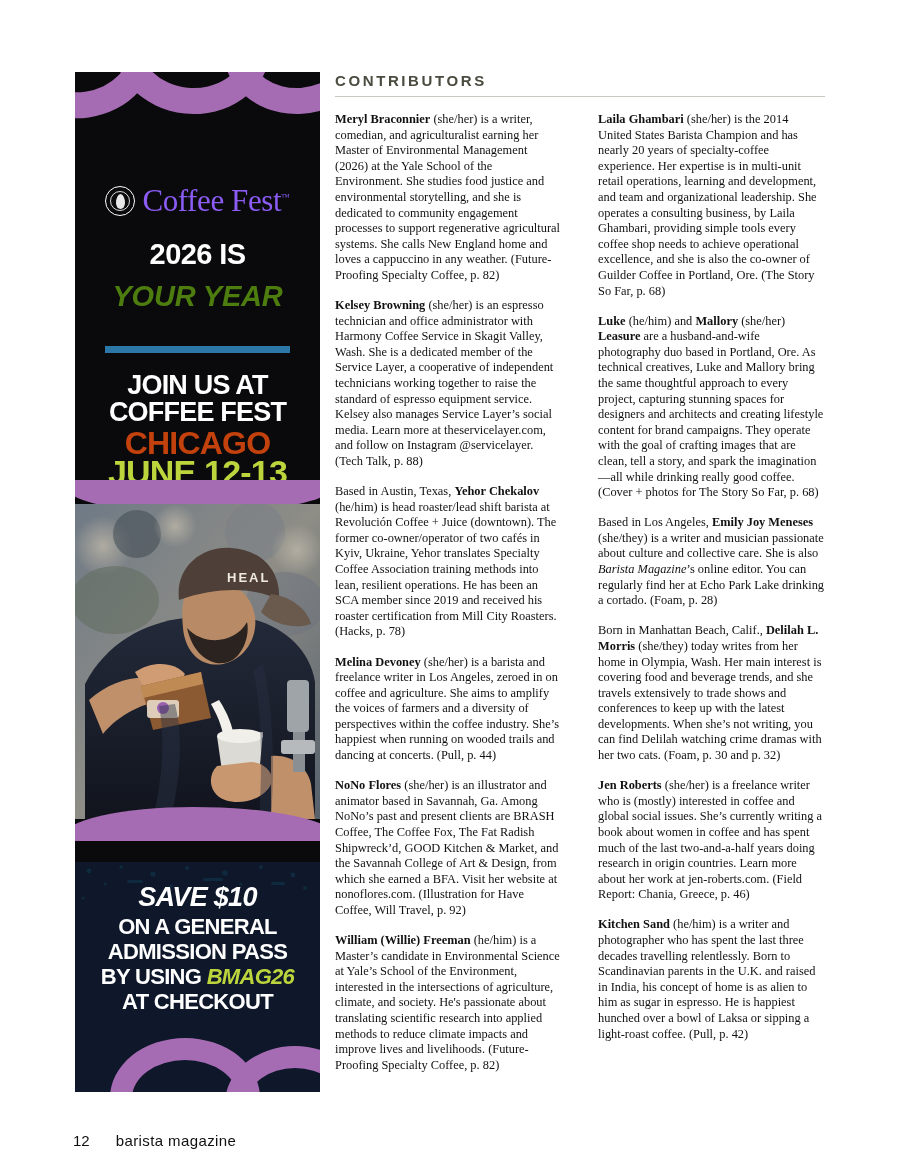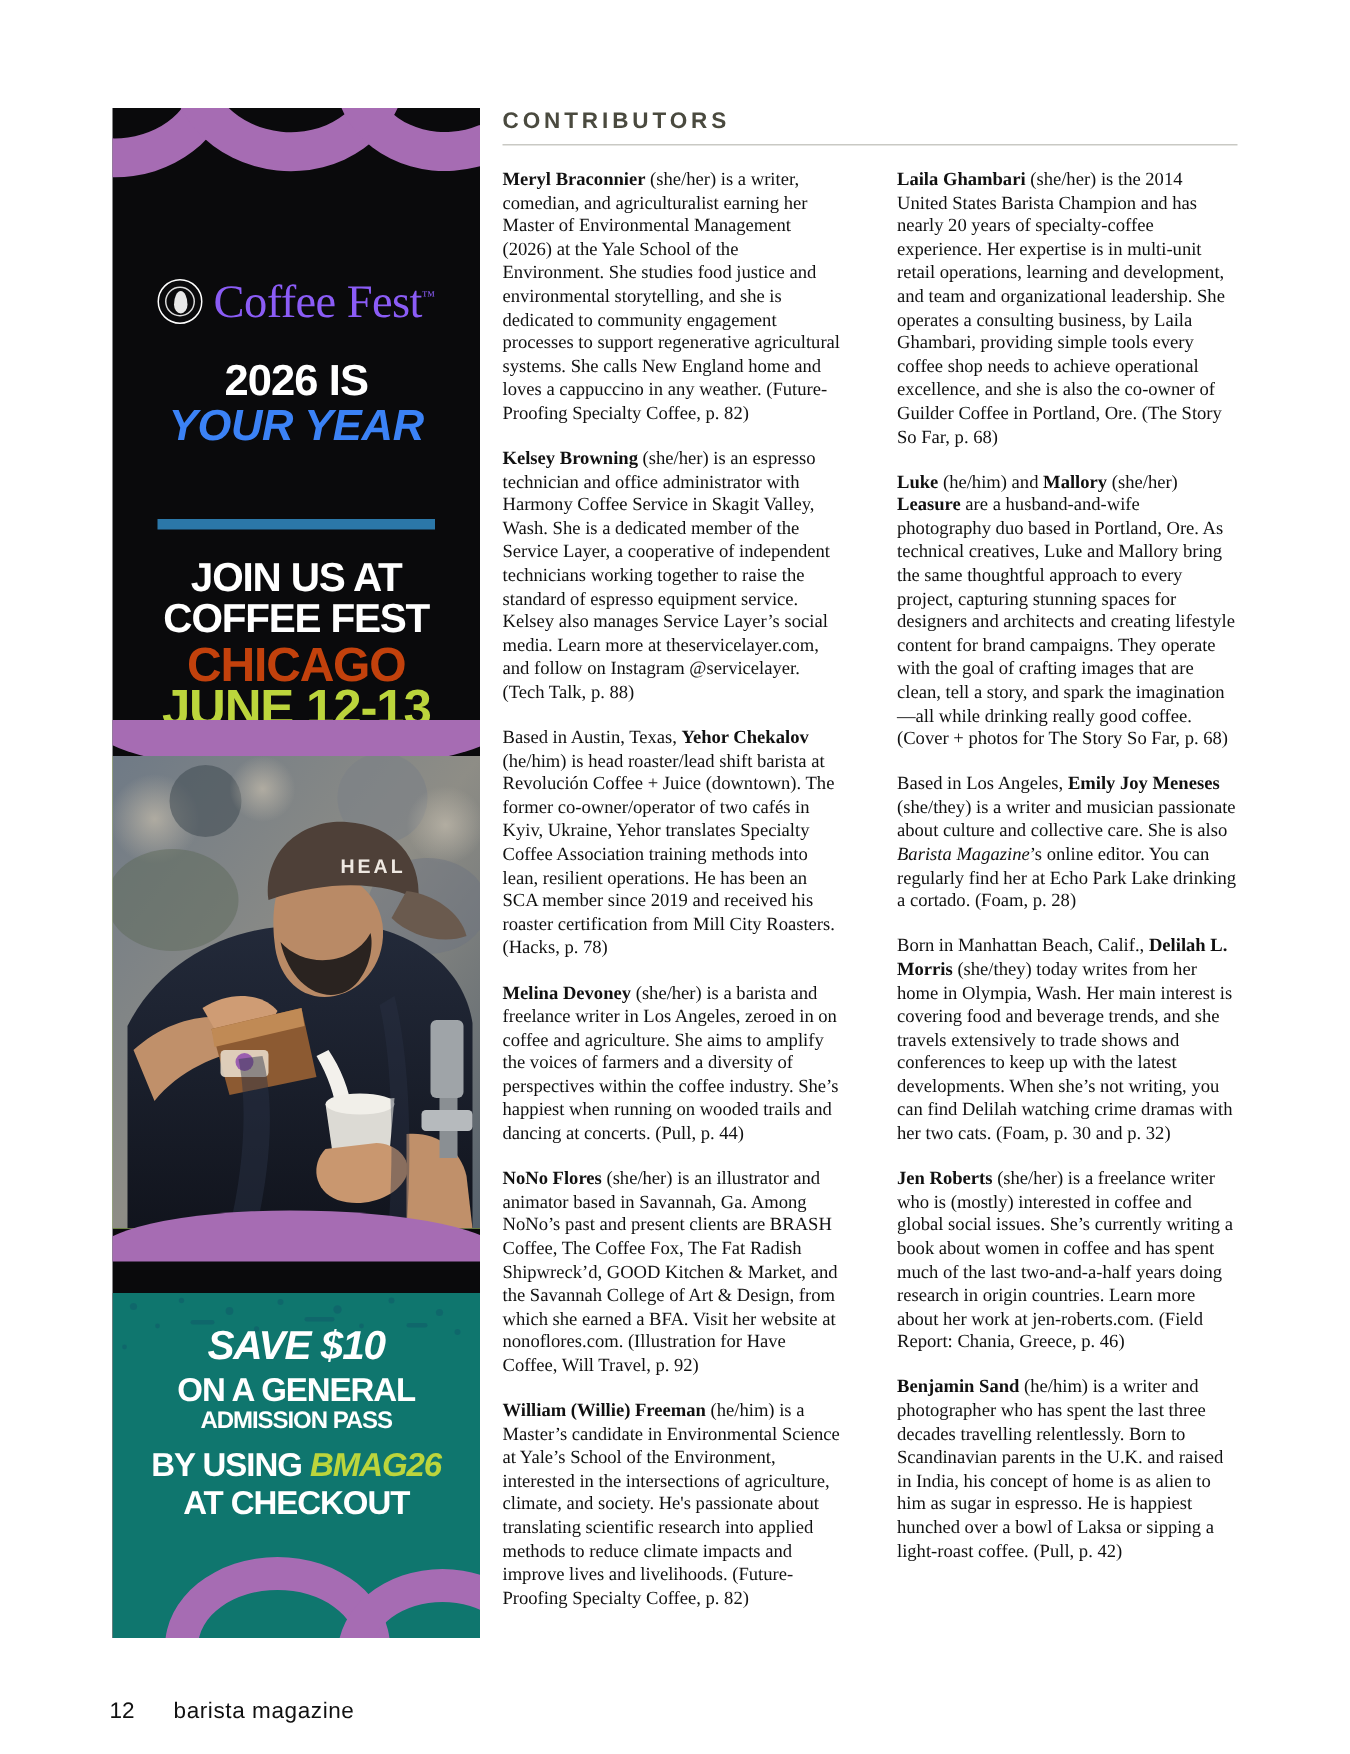--- a/index.html
+++ b/index.html
@@ -61,21 +61,21 @@
   .logo-text {
     color:#8b5cf6; font-family:"Liberation Serif", serif;
     font-size:31px; letter-spacing:-0.4px; line-height:1;
     white-space:nowrap;
   }
   .logo-tm { font-size:9px; vertical-align:super; }
 
   .hl { position:absolute; left:0; right:0; text-align:center; color:#fff;
         font-weight:bold; letter-spacing:-0.6px; }
   .hl-1 { top:166px; font-size:29px; }
-  .hl-2 { top:196px; font-size:29px; color:#3b82f6; font-style:italic; letter-spacing:-0.2px; }
+  .hl-2 { top:208px; font-size:29px; color:#4d7c0f; font-style:italic; letter-spacing:-0.2px; }
   .hl-3 { top:226px; font-size:26px; }
 
   .divider {
     position:absolute; left:30px; top:274px; width:185px; height:7px;
     background:#2b77a8;
   }
 
   .join { position:absolute; left:0; right:0; text-align:center; color:#fff;
           font-weight:bold; letter-spacing:-0.8px; }
   .join-1 { top:298px; font-size:27px; }
@@ -98,28 +98,28 @@
 
   .wave-bot {
     position:absolute; left:-12px; top:735px; width:272px; height:34px;
     background:#a66cb3;
     border-radius:55% 60% 0 0 / 100% 100% 0 0;
   }
 
   
   .promo {
     position:absolute; left:0; top:790px; width:245px; height:230px;
-    background:#0f766e; overflow:hidden;
+    background:#0f172a; overflow:hidden;
   }
   .promo-speck { position:absolute; inset:0; opacity:.35; }
   .promo .line { position:absolute; left:0; right:0; text-align:center;
                  color:#fff; font-weight:bold; letter-spacing:-0.7px; }
   .p-save { top:20px; font-size:27px; color:#4cc59d; font-style:italic; }
   .p-1 { top:52px; font-size:22px; }
-  .p-2 { top:77px; font-size:16px; }
+  .p-2 { top:77px; font-size:22px; }
   .p-3 { top:102px; font-size:22px; }
   .p-3 .code { color:#bcd53c; font-style:italic; }
   .p-4 { top:127px; font-size:22px; }
 
   .ring-bot { position:absolute; left:35px; top:176px; width:150px; height:120px;
               border:22px solid #a66cb3; border-radius:50%; }
   .ring-bot2 { position:absolute; left:150px; top:184px; width:140px; height:115px;
               border:22px solid #a66cb3; border-radius:50%; }
 
   
@@ -289,21 +289,21 @@
         <p class="bio"><b>Kelsey Browning</b><span> (she/her) is an espresso technician and office administrator with Harmony Coffee Service in Skagit Valley, Wash. She is a dedicated member of the Service Layer, a cooperative of independent technicians working together to raise the standard of espresso equipment service. Kelsey also manages Service Layer’s social media. Learn more at theservicelayer.com, and follow on Instagram @servicelayer. (Tech Talk, p. 88)</span></p>
         <p class="bio"><span>Based in Austin, Texas, </span><b>Yehor Chekalov</b><span> (he/him) is head roaster/lead shift barista at Revolución Coffee + Juice (downtown). The former co-owner/operator of two cafés in Kyiv, Ukraine, Yehor translates Specialty Coffee Association training methods into lean, resilient operations. He has been an SCA member since 2019 and received his roaster certification from Mill City Roasters. (Hacks, p. 78)</span></p>
         <p class="bio"><b>Melina Devoney</b><span> (she/her) is a barista and freelance writer in Los Angeles, zeroed in on coffee and agriculture. She aims to amplify the voices of farmers and a diversity of perspectives within the coffee industry. She’s happiest when running on wooded trails and dancing at concerts. (Pull, p. 44)</span></p>
         <p class="bio"><b>NoNo Flores</b><span> (she/her) is an illustrator and animator based in Savannah, Ga. Among NoNo’s past and present clients are BRASH Coffee, The Coffee Fox, The Fat Radish Shipwreck’d, GOOD Kitchen &amp; Market, and the Savannah College of Art &amp; Design, from which she earned a BFA. Visit her website at nonoflores.com. (Illustration for Have Coffee, Will Travel, p. 92)</span></p>
         <p class="bio"><b>William (Willie) Freeman</b><span> (he/him) is a Master’s candidate in Environmental Science at Yale’s School of the Environment, interested in the intersections of agriculture, climate, and society. He's passionate about translating scientific research into applied methods to reduce climate impacts and improve lives and livelihoods. (Future-Proofing Specialty Coffee, p. 82)</span></p>
         <p class="bio"><b>Laila Ghambari</b><span> (she/her) is the 2014 United States Barista Champion and has nearly 20 years of specialty-coffee experience. Her expertise is in multi-unit retail operations, learning and development, and team and organizational leadership. She operates a consulting business, by Laila Ghambari, providing simple tools every coffee shop needs to achieve operational excellence, and she is also the co-owner of Guilder Coffee in Portland, Ore. (The Story So Far, p. 68)</span></p>
         <p class="bio"><b>Luke</b><span> (he/him) and </span><b>Mallory</b><span> (she/her) </span><b>Leasure</b><span> are a husband-and-wife photography duo based in Portland, Ore. As technical creatives, Luke and Mallory bring the same thoughtful approach to every project, capturing stunning spaces for designers and architects and creating lifestyle content for brand campaigns. They operate with the goal of crafting images that are clean, tell a story, and spark the imagination—all while drinking really good coffee. (Cover + photos for The Story So Far, p. 68)</span></p>
         <p class="bio"><span>Based in Los Angeles, </span><b>Emily Joy Meneses</b><span> (she/they) is a writer and musician passionate about culture and collective care. She is also </span><i>Barista Magazine</i><span>’s online editor. You can regularly find her at Echo Park Lake drinking a cortado. (Foam, p. 28)</span></p>
         <p class="bio"><span>Born in Manhattan Beach, Calif., </span><b>Delilah L. Morris</b><span> (she/they) today writes from her home in Olympia, Wash. Her main interest is covering food and beverage trends, and she travels extensively to trade shows and conferences to keep up with the latest developments. When she’s not writing, you can find Delilah watching crime dramas with her two cats. (Foam, p. 30 and p. 32)</span></p>
         <p class="bio"><b>Jen Roberts</b><span> (she/her) is a freelance writer who is (mostly) interested in coffee and global social issues. She’s currently writing a book about women in coffee and has spent much of the last two-and-a-half years doing research in origin countries. Learn more about her work at jen-roberts.com. (Field Report: Chania, Greece, p. 46)</span></p>
-        <p class="bio"><b>Benjamin Sand</b><span> (he/him) is a writer and photographer who has spent the last three decades travelling relentlessly. Born to Scandinavian parents in the U.K. and raised in India, his concept of home is as alien to him as sugar in espresso. He is happiest hunched over a bowl of Laksa or sipping a light-roast coffee. (Pull, p. 42)</span></p>
+        <p class="bio"><b>Kitchen Sand</b><span> (he/him) is a writer and photographer who has spent the last three decades travelling relentlessly. Born to Scandinavian parents in the U.K. and raised in India, his concept of home is as alien to him as sugar in espresso. He is happiest hunched over a bowl of Laksa or sipping a light-roast coffee. (Pull, p. 42)</span></p>
       </div>
   </div>
 
   <div class="footer">
     <span class="folio">12</span>
     <span class="mag">barista magazine</span>
   </div>
 
 </div>
 

